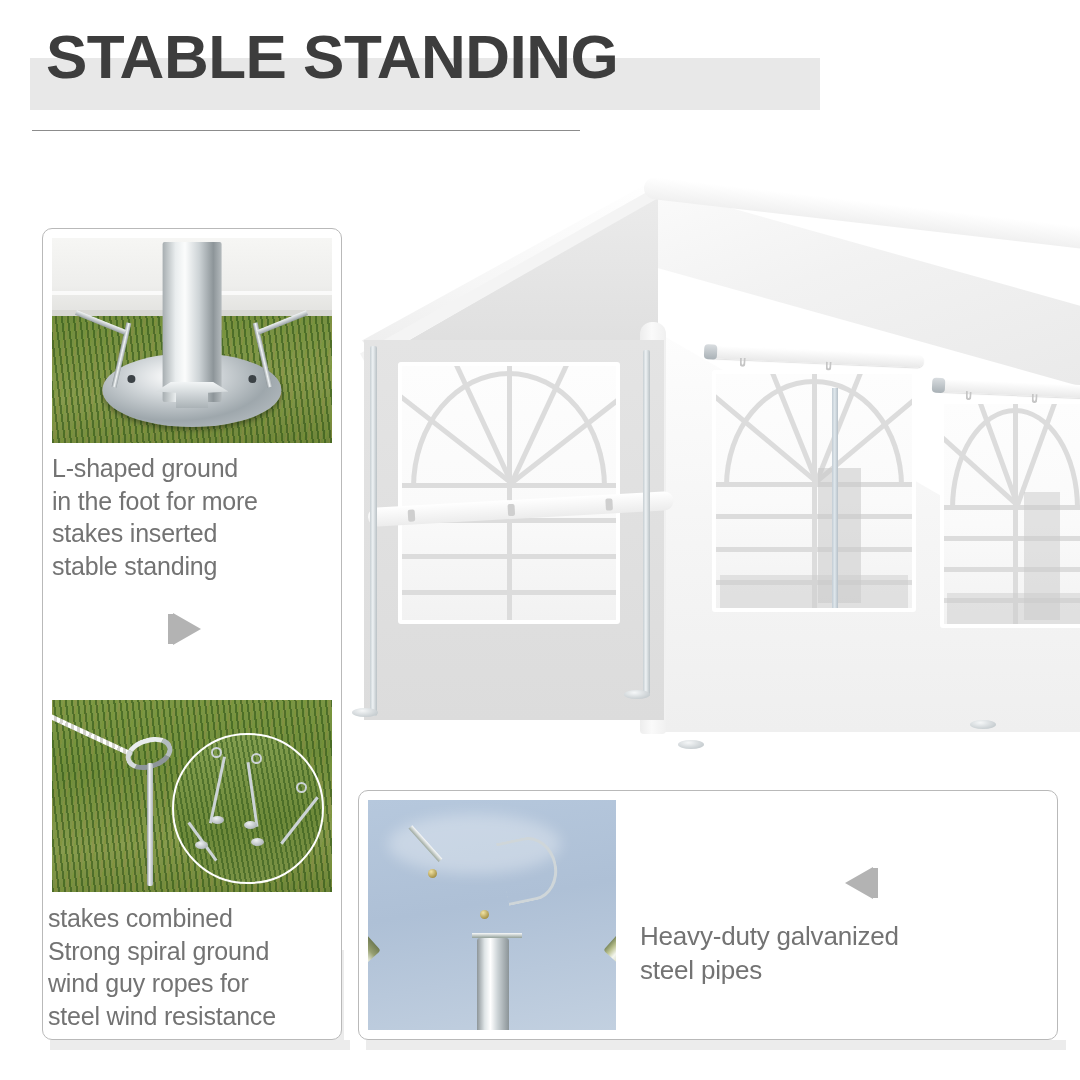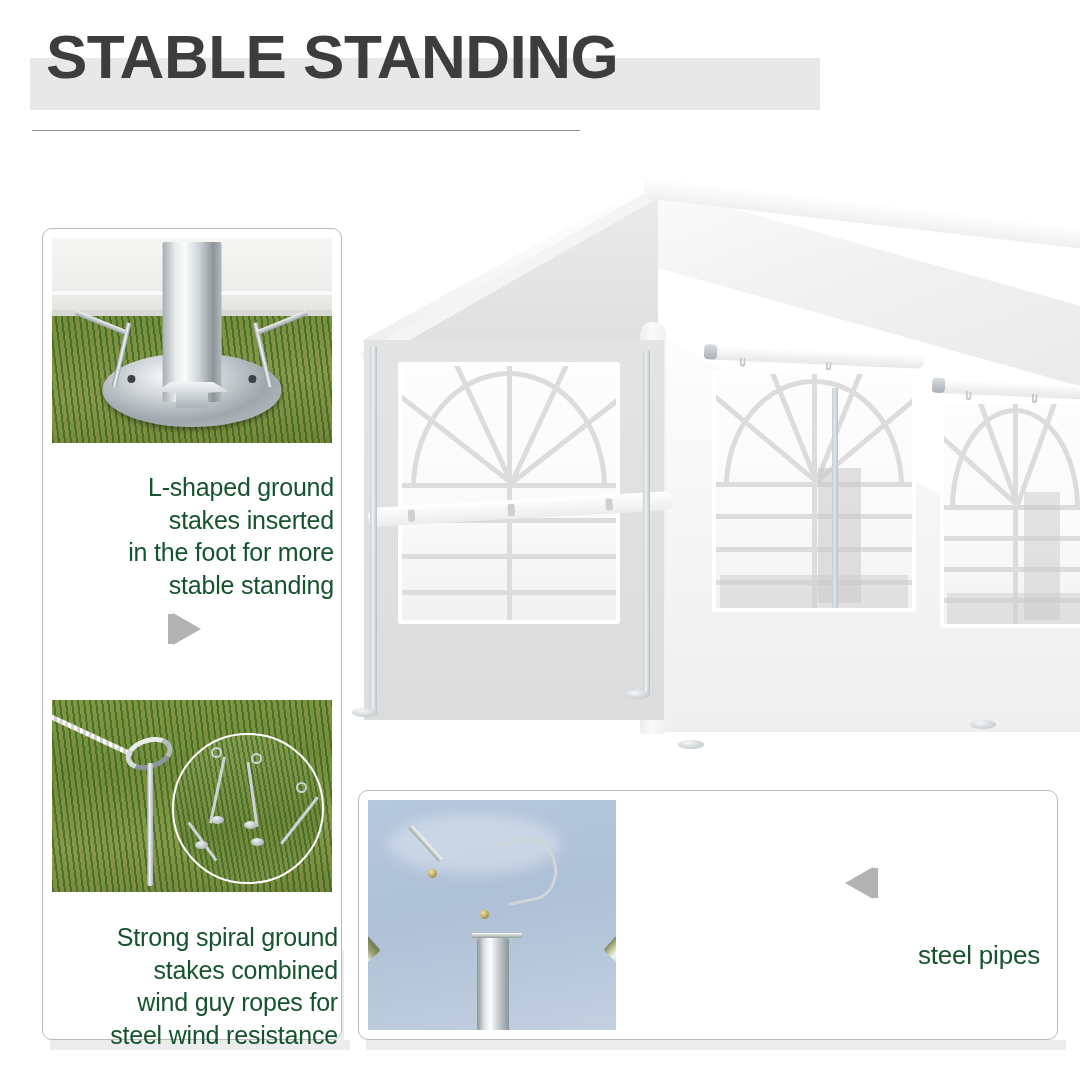--- a/index.html
+++ b/index.html
@@ -162,22 +162,22 @@
     background:radial-gradient(circle at 35% 30%,#f2e3a4,#8a7424);
   }
   .pipe-clip {
     position:absolute; right:24%; top:16%; width:22%; height:28%;
     border:3px solid #cfd6d9; border-left:none; border-radius:0 60% 60% 0;
     transform:rotate(-12deg);
   }
 
   
   .caption {
-    position:absolute; text-align:right; color:#14532d;
-    font-size:25px; line-height:1.30; letter-spacing:-0.2px;margin-top:19px;
+    position:absolute; text-align:left; color:#737373;
+    font-size:25px; line-height:1.30; letter-spacing:-0.2px;
   }
   #caption-1 { left:52px; top:452px; width:282px; }
   #caption-2 { left:48px; top:902px; width:290px; }
   #caption-3 { left:640px; top:920px; width:400px; font-size:26px; }
 
   
   .arrow { position:absolute; display:flex; align-items:center; }
   .arrow .bar  { width:5px; height:30px; background:#b3b3b3; }
   .arrow .tri  { width:0; height:0; border-top:16px solid transparent;
                  border-bottom:16px solid transparent; }
@@ -407,22 +407,22 @@
   <div class="main-pole"></div>
   <div class="wingnut"></div>
   <div class="lstake l1"></div>
   <div class="lstake l2"></div>
   <div class="lstake-arm a1"></div>
   <div class="lstake-arm a2"></div>
 </div>
 
 <div class="caption" id="caption-1">
   <div>L-shaped ground</div>
+  <div>in the foot for more</div>
   <div>stakes inserted</div>
-  <div>in the foot for more</div>
   <div>stable standing</div>
 </div>
 
 <div class="arrow" id="arrow-right">
   <div class="bar"></div>
   <div class="tri"></div>
 </div>
 
 <div class="photo" id="photo-spiral">
   <div class="grass"></div>
@@ -438,22 +438,22 @@
     <div class="mini-disc" style="left:47%; top:58%;"></div>
     <div class="mini-stake" style="right:14%; top:38%; height:40%; transform:rotate(38deg);"></div>
     <div class="mini-ring" style="right:10%; top:32%;"></div>
     <div class="mini-disc" style="left:52%; top:70%;"></div>
     <div class="mini-stake" style="left:18%; top:56%; height:32%; transform:rotate(-36deg);"></div>
     <div class="mini-disc" style="left:14%; top:72%;"></div>
   </div>
 </div>
 
 <div class="caption" id="caption-2">
+  <div>stakes combined</div>
   <div>Strong spiral ground</div>
-  <div>stakes combined</div>
   <div>wind guy ropes for</div>
   <div>steel wind resistance</div>
 </div>
 
 <div class="panel" id="panel-bottom"></div>
 
 <div class="photo" id="photo-pipes">
   <div class="sky"></div>
   <div class="sky-cloud"></div>
   <div class="pipe arm-left"></div>
@@ -465,14 +465,15 @@
   <div class="pipe-bolt" style="left:45%; top:48%;"></div>
   <div class="pipe-clip"></div>
 </div>
 
 <div class="arrow" id="arrow-left">
   <div class="tri"></div>
   <div class="bar"></div>
 </div>
 
 <div class="caption" id="caption-3">
+  <div>Heavy-duty galvanized</div>
   <div>steel pipes</div>
 </div>
 
 </body></html>

